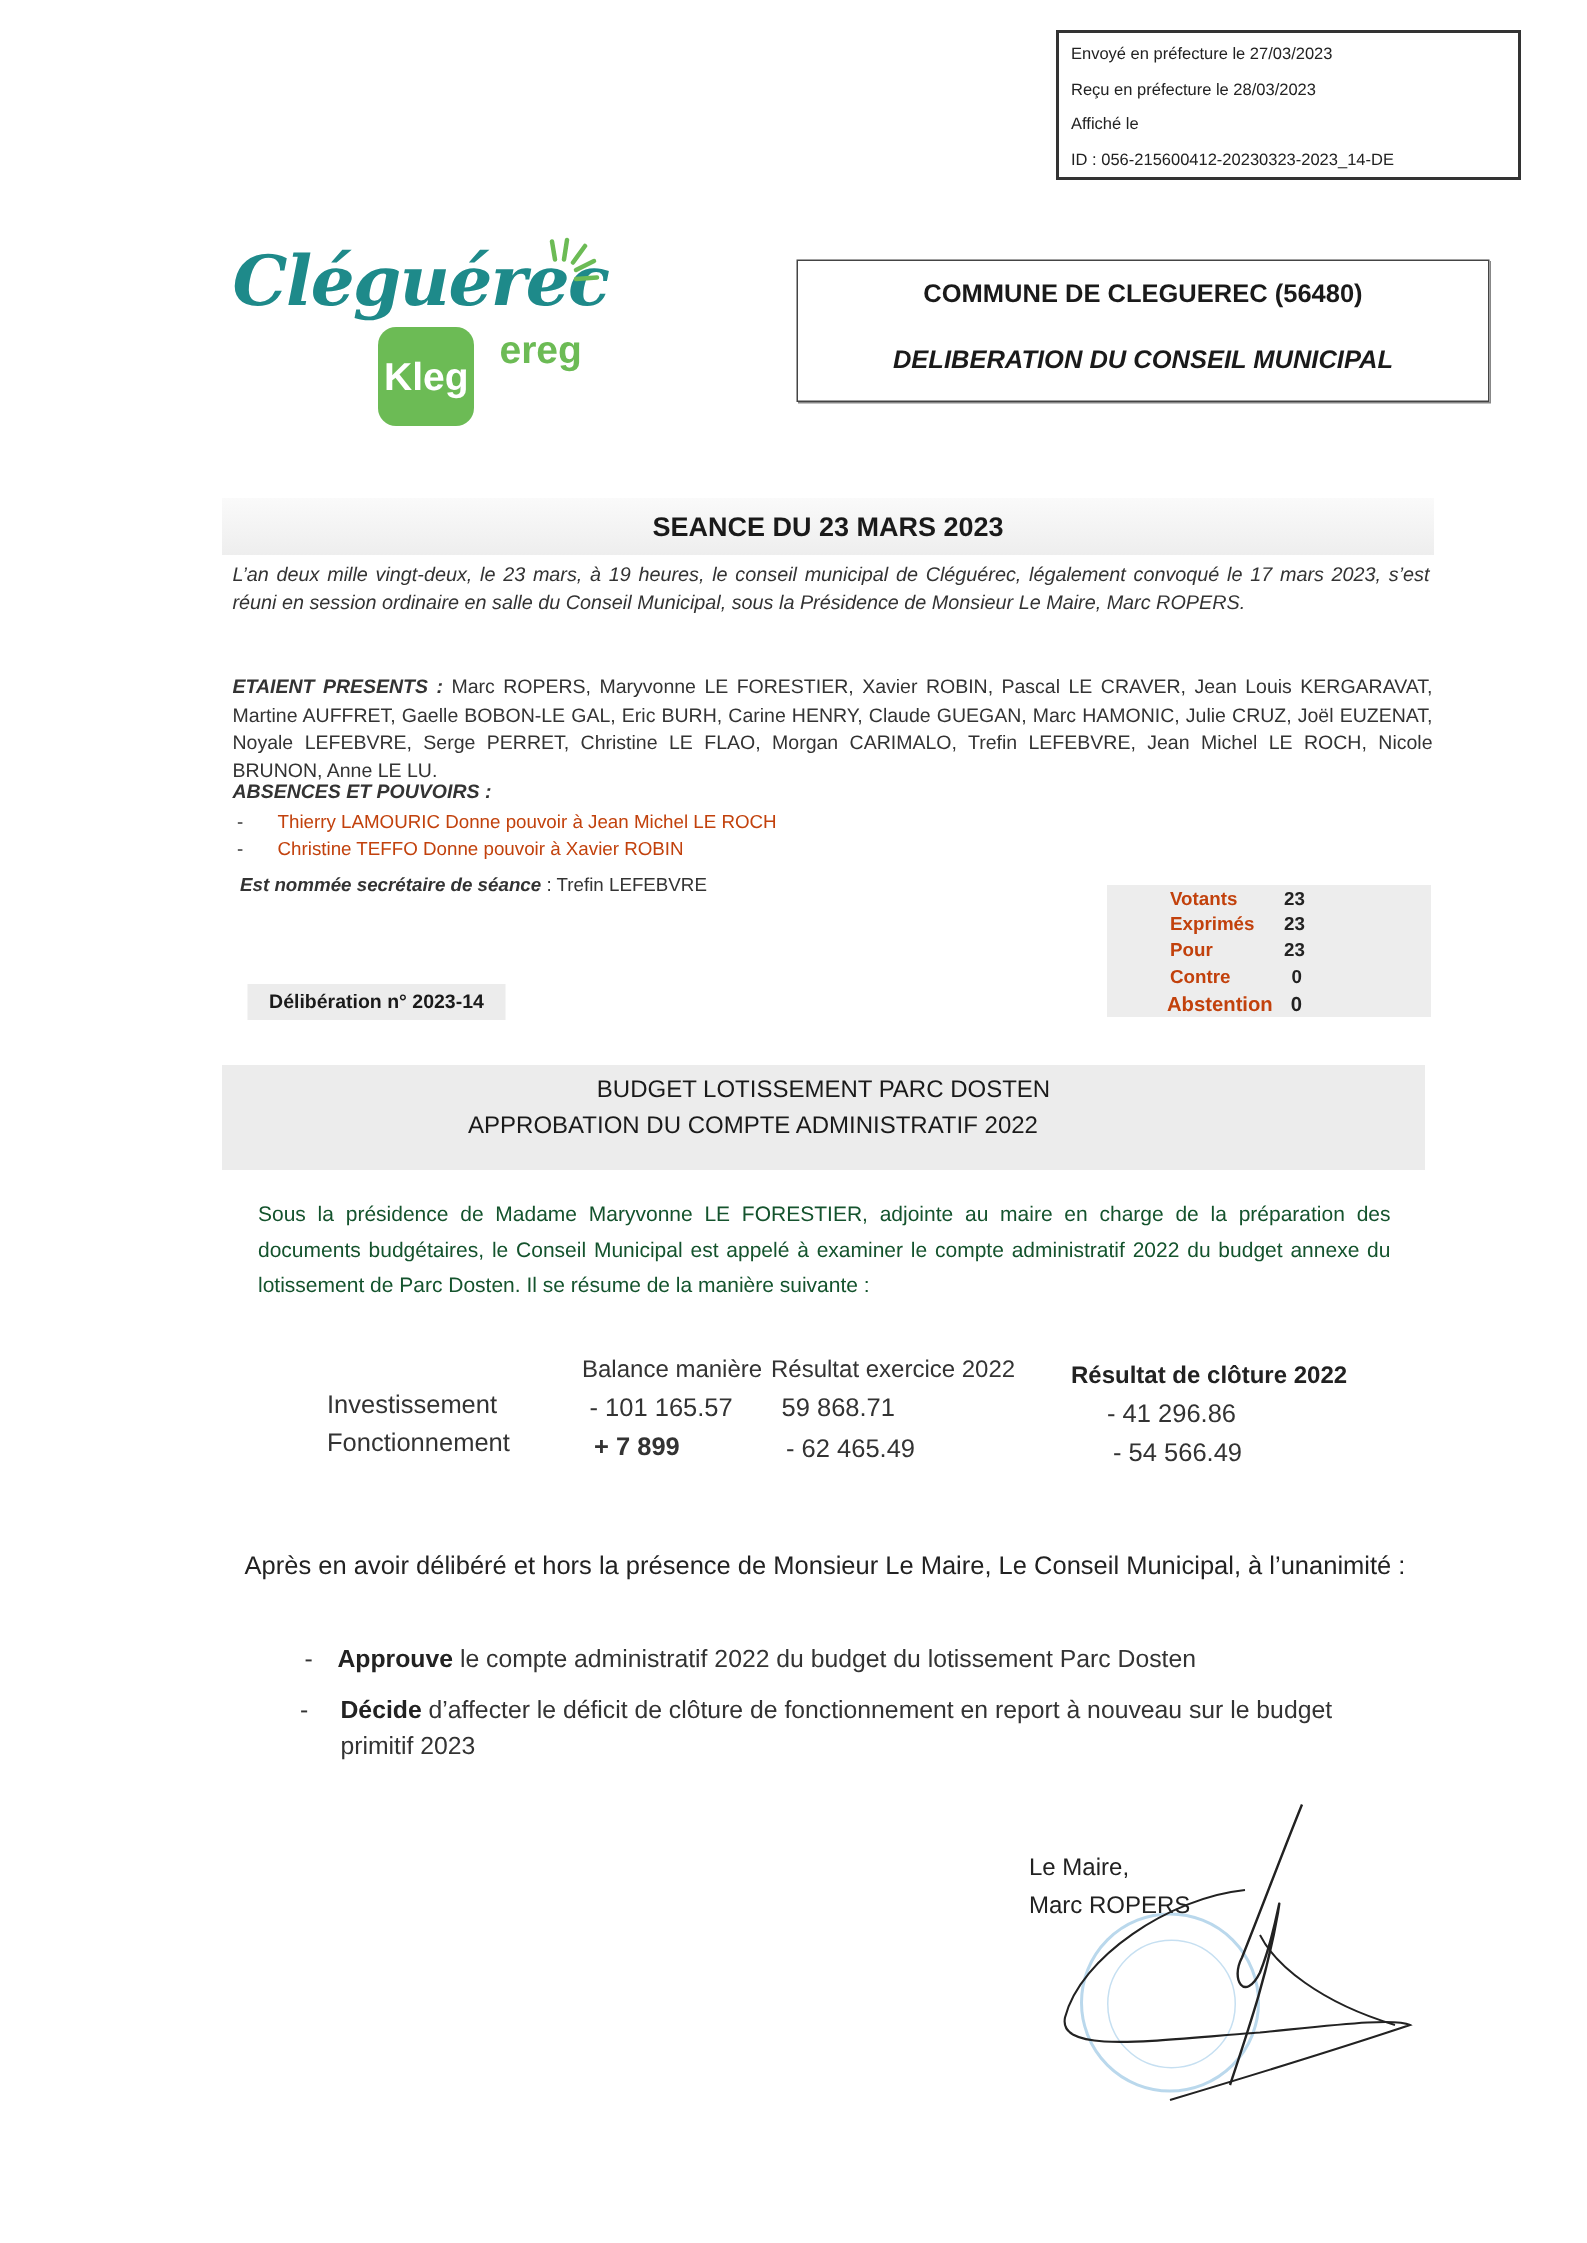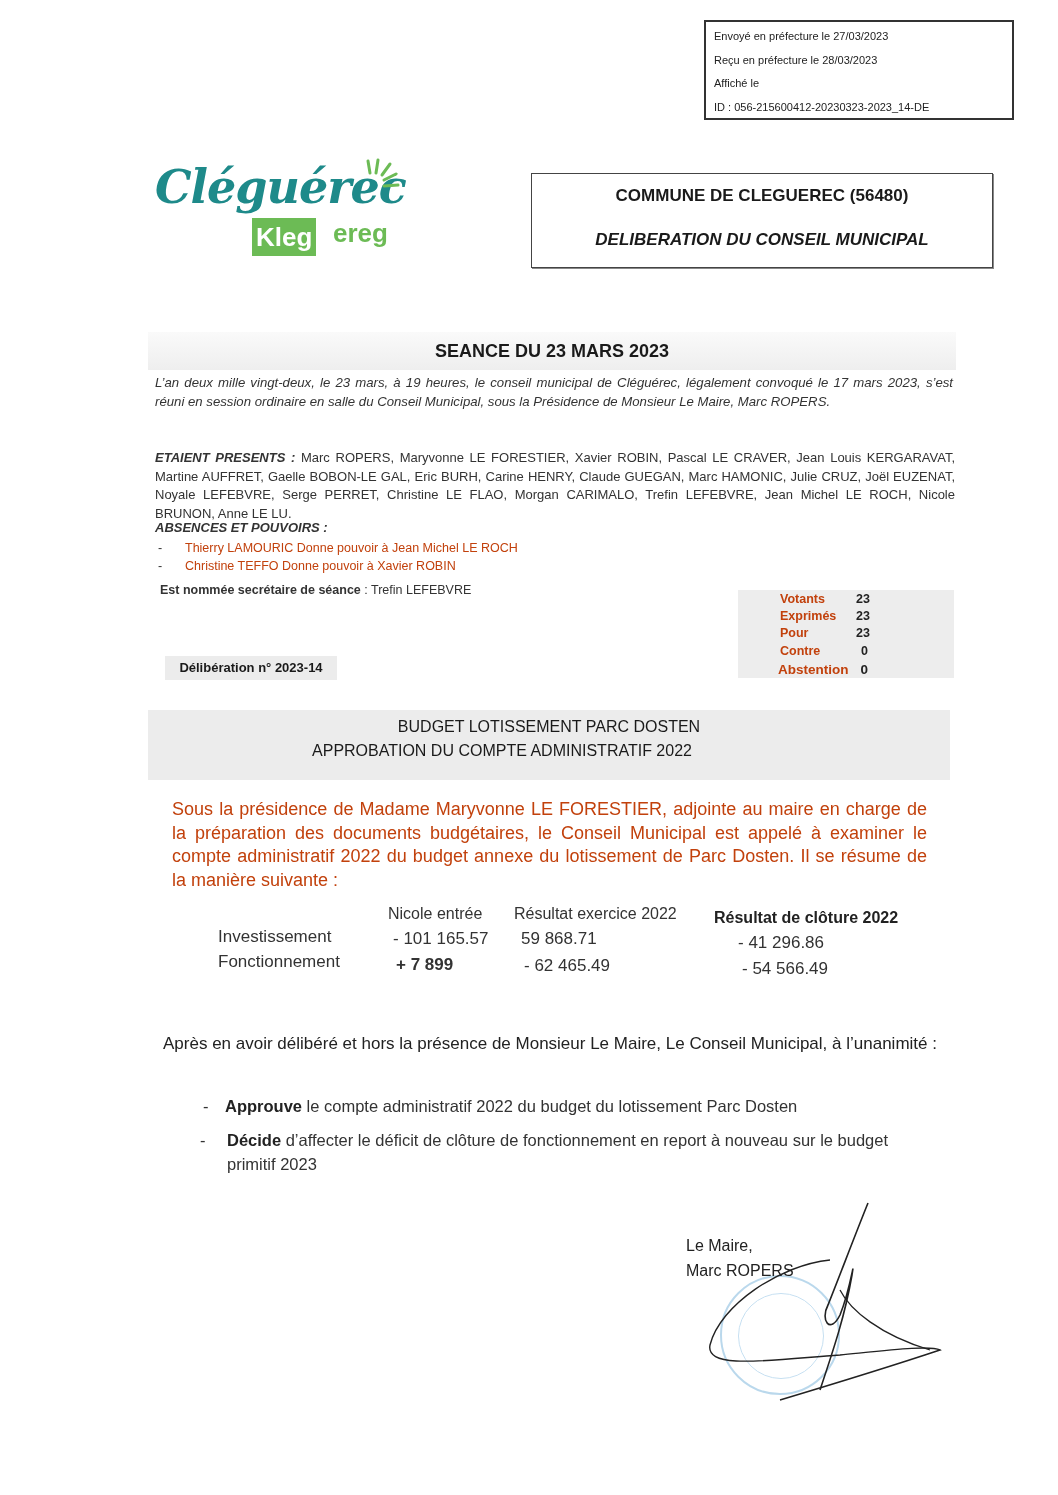--- a/index.html
+++ b/index.html
@@ -6,52 +6,52 @@
     body { width: 1058px; height: 1495px; position: relative; overflow: hidden; font-family: "Liberation Sans", sans-serif; color: #1a1a1a; }
     .abs { position: absolute; }
 
     
     .stamp { left: 704px; top: 20px; width: 310px; height: 100px; border: 2px solid #333; box-sizing: border-box; padding: 3px 8px; font-size: 11px; color: #222; }
     .stamp div { line-height: 23.5px; white-space: nowrap; }
 
     
     .logo { left: 150px; top: 155px; width: 260px; height: 100px; }
     .logo .script { position: absolute; left: 5px; top: 5px; font-family: "DejaVu Serif", serif; font-style: italic; font-weight: bold; font-size: 46px; color: #1e8a8a; letter-spacing: -1px; }
-    .logo .kbox { position: absolute; left: 102px; top: 63px; background: #6cbb55; color: #fff; font-weight: bold; font-size: 26px; padding: 4px 4px; line-height: 30px; }
+    .logo .kbox { position: absolute; left: 102px; top: 63px; background: #6cbb55; color: #fff; font-weight: bold; font-size: 26px; padding: 18px 4px; line-height: 30px; border-radius: 12px; }
     .logo .kreg { position: absolute; left: 183px; top: 63px; color: #6cbb55; font-weight: bold; font-size: 26px; line-height: 30px; }
     .logo .rays { position: absolute; left: 212px; top: 0px; width: 40px; height: 40px; }
 
     
     .hbox { left: 531px; top: 173px; width: 462px; height: 95px; border: 1.5px solid #444; box-sizing: border-box; box-shadow: 1px 1px 0 #888; }
     .hbox .l1 { position: absolute; left: 0; right: 0; top: 12px; text-align: center; font-weight: bold; font-size: 17px; }
     .hbox .l2 { position: absolute; left: 0; right: 0; top: 56px; text-align: center; font-weight: bold; font-size: 17px; font-style: italic; }
 
     .band { left: 148px; top: 332px; width: 808px; height: 38px; background: linear-gradient(#fafafa, #eeeeee); }
     .seance { left: 148px; top: 341px; width: 808px; text-align: center; font-weight: bold; font-size: 18px; }
 
     .intro { left: 155px; top: 373px; width: 798px; font-style: italic; font-size: 13.2px; line-height: 19px; color: #333; text-align: justify; }
     .presents { left: 155px; top: 449px; width: 800px; font-size: 13px; line-height: 18.5px; color: #333; text-align: justify; }
     .presents b { font-style: italic; }
     .absences-title { left: 155px; top: 520px; font-size: 13px; font-weight: bold; font-style: italic; color: #333; }
     .abs-item { font-size: 12.5px; color: #c2410c; }
     .abs-dash { font-size: 12.5px; color: #333; }
     .secretaire { left: 160px; top: 583px; font-size: 12.5px; color: #333; }
-    .secretaire b { }
+    .secretaire b { font-style: italic; }
 
     .votes { left: 738px; top: 590px; width: 216px; height: 88px; background: #ededed; }
     .votes .row { position: absolute; left: 42px; font-weight: bold; font-size: 12.5px; color: #c2410c; }
     .votes .val { position: absolute; left: 118px; width: 12px; text-align: right; font-weight: bold; font-size: 12.5px; color: #222; }
 
     .delib-no { left: 165px; top: 656px; width: 172px; height: 24px; background: #ececec; font-weight: bold; font-size: 13px; line-height: 24px; text-align: center; }
 
     .titleband { left: 148px; top: 710px; width: 802px; height: 70px; background: #ececec; }
     .title1 { left: 148px; top: 718px; width: 802px; text-align: center; font-size: 16px; }
     .title2 { left: 148px; top: 742px; width: 708px; text-align: center; font-size: 16px; }
 
-    .para { left: 172px; top: 798px; width: 755px; font-size: 18px; line-height: 23.5px; color: #c2410c; text-align: justify; }
+    .para { left: 172px; top: 798px; width: 755px; font-size: 14px; line-height: 23.5px; color: #14532d; text-align: justify; }
 
     .tbl { left: 218px; top: 905px; width: 720px; font-size: 16px; color: #333; }
     .tbl .c { position: absolute; white-space: nowrap; }
 
     .apres { left: 160px; top: 1032px; width: 780px; text-align: center; font-size: 17px; line-height: 24px; color: #222; }
 
     .bullet { font-size: 16.5px; color: #333; line-height: 24px; }
     .bullet b { color: #222; }
 
     .sign { left: 686px; top: 1233px; font-size: 16px; line-height: 25px; color: #222; }
@@ -119,21 +119,21 @@
 
 <div class="abs delib-no">Délibération n° 2023-14</div>
 
 <div class="abs titleband"></div>
 <div class="abs title1">BUDGET LOTISSEMENT PARC DOSTEN</div>
 <div class="abs title2">APPROBATION DU COMPTE ADMINISTRATIF 2022</div>
 
 <div class="abs para">Sous la présidence de Madame Maryvonne LE FORESTIER, adjointe au maire en charge de la préparation des documents budgétaires, le Conseil Municipal est appelé à examiner le compte administratif 2022 du budget annexe du lotissement de Parc Dosten. Il se résume de la manière suivante :</div>
 
 <div class="abs tbl">
-  <div class="c" style="left:170px; top:0px;">Nicole entrée</div>
+  <div class="c" style="left:170px; top:0px;">Balance manière</div>
   <div class="c" style="left:296px; top:0px;">Résultat exercice 2022</div>
   <div class="c" style="left:496px; top:4px; font-weight:bold; color:#222;">Résultat de clôture 2022</div>
 
   <div class="c" style="left:0px; top:22px; font-size:17px;">Investissement</div>
   <div class="c" style="left:175px; top:24px; font-size:17px;">- 101 165.57</div>
   <div class="c" style="left:303px; top:24px; font-size:17px;">59 868.71</div>
   <div class="c" style="left:520px; top:28px; font-size:17px;">- 41 296.86</div>
 
   <div class="c" style="left:0px; top:47px; font-size:17px;">Fonctionnement</div>
   <div class="c" style="left:178px; top:50px; font-size:17px;font-weight:bold;">+ 7 899</div>

